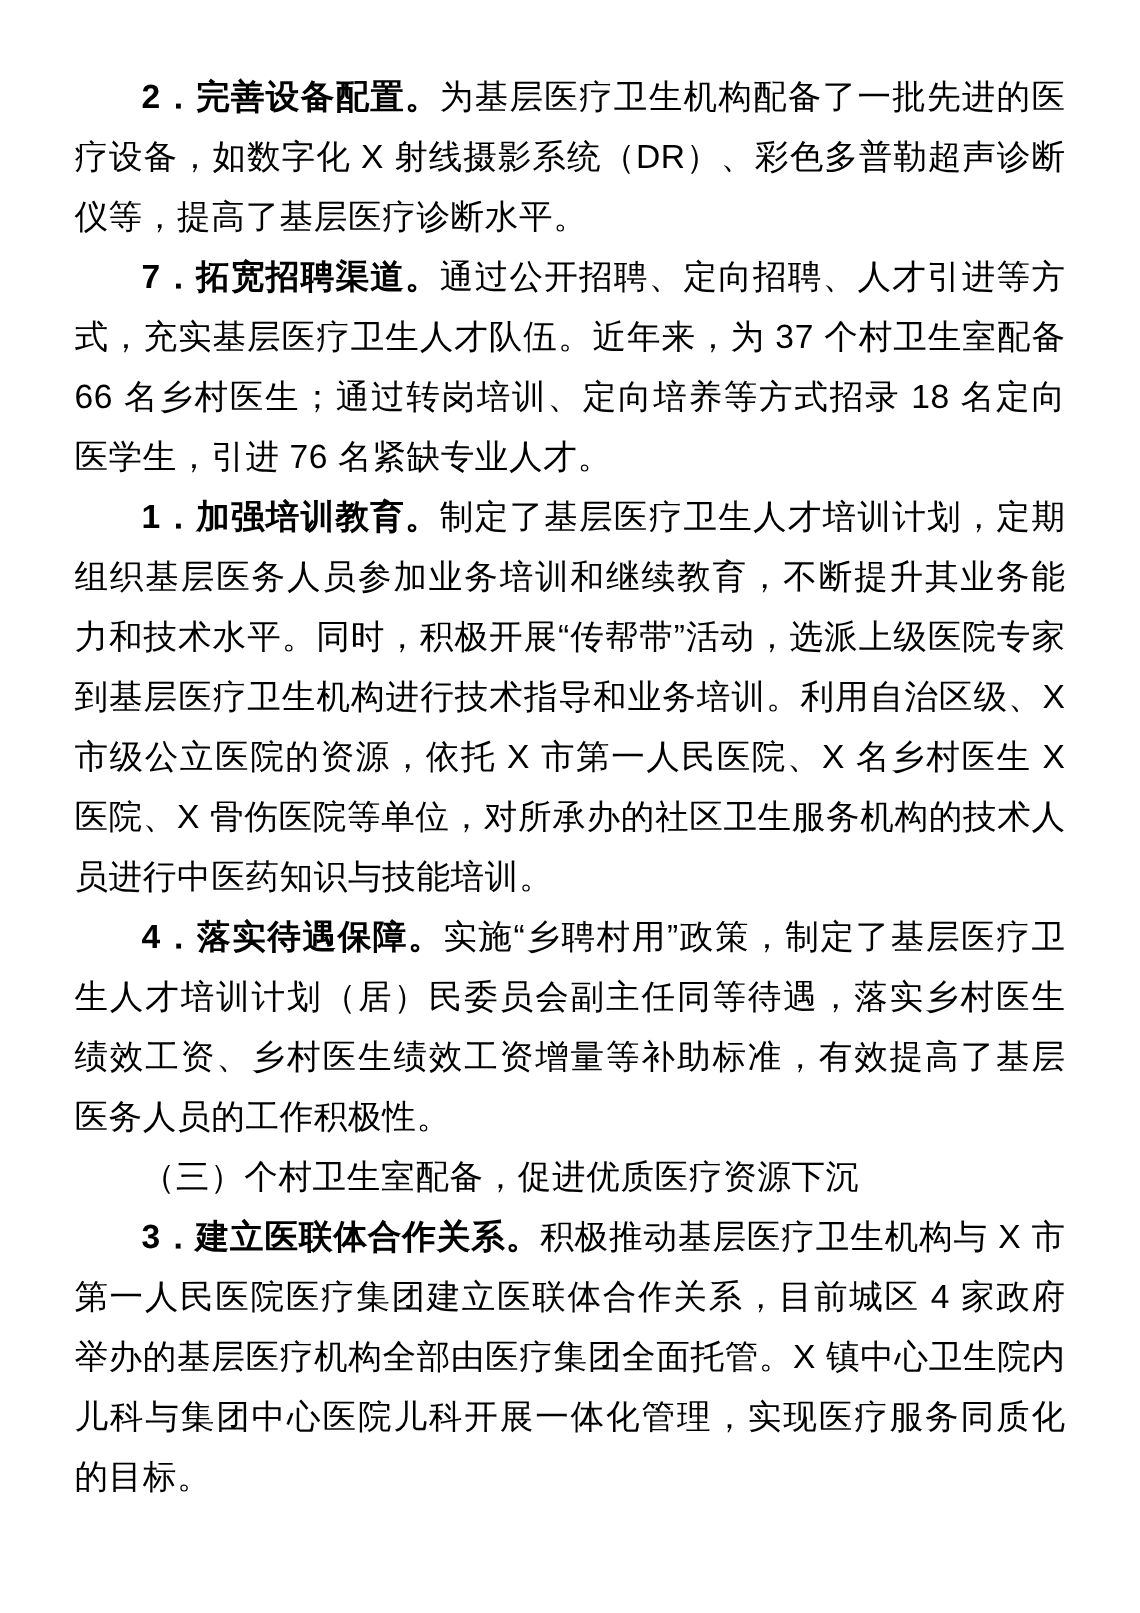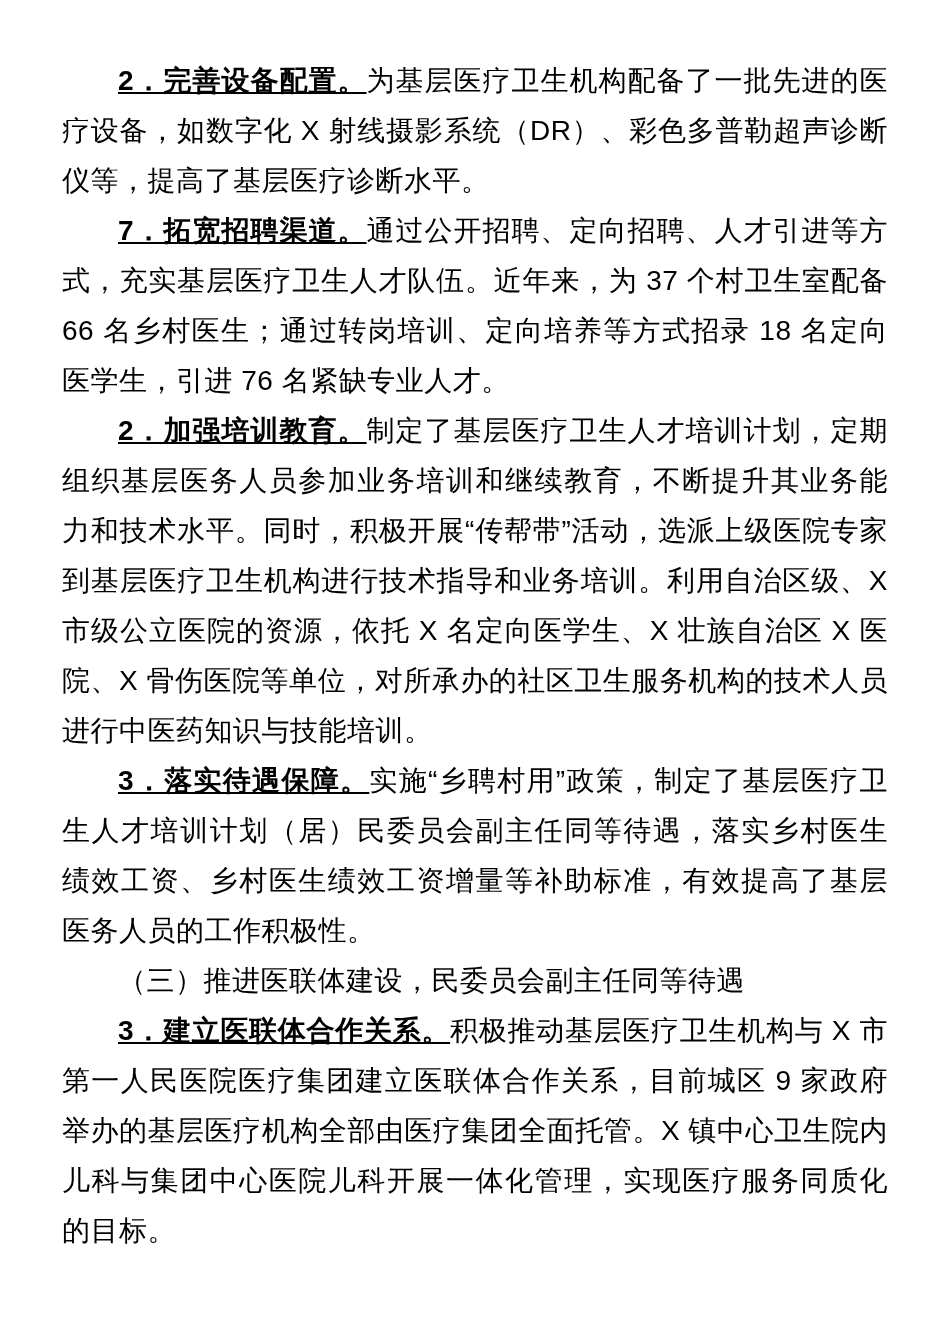--- a/index.html
+++ b/index.html
@@ -26,28 +26,27 @@
     color: #000000;
     font-size: 28px;
     line-height: 50px;
     text-align: justify;
     text-indent: 2em;
     word-break: normal;
     letter-spacing: 0.5px;
   }
   .doc-body p .lead {
     font-weight: bold;
-    text-decoration: underline;
   }
 </style>
 </head>
 <body>
 
 <div class="page">
   <div class="doc-body">
       <p><span class="lead">2．完善设备配置。</span><span>为基层医疗卫生机构配备了一批先进的医疗设备，如数字化 X 射线摄影系统（DR）、彩色多普勒超声诊断仪等，提高了基层医疗诊断水平。</span></p>
       <p><span class="lead">7．拓宽招聘渠道。</span><span>通过公开招聘、定向招聘、人才引进等方式，充实基层医疗卫生人才队伍。近年来，为 37 个村卫生室配备 66 名乡村医生；通过转岗培训、定向培养等方式招录 18 名定向医学生，引进 76 名紧缺专业人才。</span></p>
-      <p><span class="lead">2．加强培训教育。</span><span>制定了基层医疗卫生人才培训计划，定期组织基层医务人员参加业务培训和继续教育，不断提升其业务能力和技术水平。同时，积极开展“传帮带”活动，选派上级医院专家到基层医疗卫生机构进行技术指导和业务培训。利用自治区级、X 市级公立医院的资源，依托 X 名定向医学生、X 壮族自治区 X 医院、X 骨伤医院等单位，对所承办的社区卫生服务机构的技术人员进行中医药知识与技能培训。</span></p>
-      <p><span class="lead">3．落实待遇保障。</span><span>实施“乡聘村用”政策，制定了基层医疗卫生人才培训计划（居）民委员会副主任同等待遇，落实乡村医生绩效工资、乡村医生绩效工资增量等补助标准，有效提高了基层医务人员的工作积极性。</span></p>
-      <p><span>（三）推进医联体建设，民委员会副主任同等待遇</span></p>
-      <p><span class="lead">3．建立医联体合作关系。</span><span>积极推动基层医疗卫生机构与 X 市第一人民医院医疗集团建立医联体合作关系，目前城区 9 家政府举办的基层医疗机构全部由医疗集团全面托管。X 镇中心卫生院内儿科与集团中心医院儿科开展一体化管理，实现医疗服务同质化的目标。</span></p>
+      <p><span class="lead">1．加强培训教育。</span><span>制定了基层医疗卫生人才培训计划，定期组织基层医务人员参加业务培训和继续教育，不断提升其业务能力和技术水平。同时，积极开展“传帮带”活动，选派上级医院专家到基层医疗卫生机构进行技术指导和业务培训。利用自治区级、X 市级公立医院的资源，依托 X 市第一人民医院、X 名乡村医生 X 医院、X 骨伤医院等单位，对所承办的社区卫生服务机构的技术人员进行中医药知识与技能培训。</span></p>
+      <p><span class="lead">4．落实待遇保障。</span><span>实施“乡聘村用”政策，制定了基层医疗卫生人才培训计划（居）民委员会副主任同等待遇，落实乡村医生绩效工资、乡村医生绩效工资增量等补助标准，有效提高了基层医务人员的工作积极性。</span></p>
+      <p><span>（三）个村卫生室配备，促进优质医疗资源下沉</span></p>
+      <p><span class="lead">3．建立医联体合作关系。</span><span>积极推动基层医疗卫生机构与 X 市第一人民医院医疗集团建立医联体合作关系，目前城区 4 家政府举办的基层医疗机构全部由医疗集团全面托管。X 镇中心卫生院内儿科与集团中心医院儿科开展一体化管理，实现医疗服务同质化的目标。</span></p>
     </div>
 </div>
 
 </body></html>

